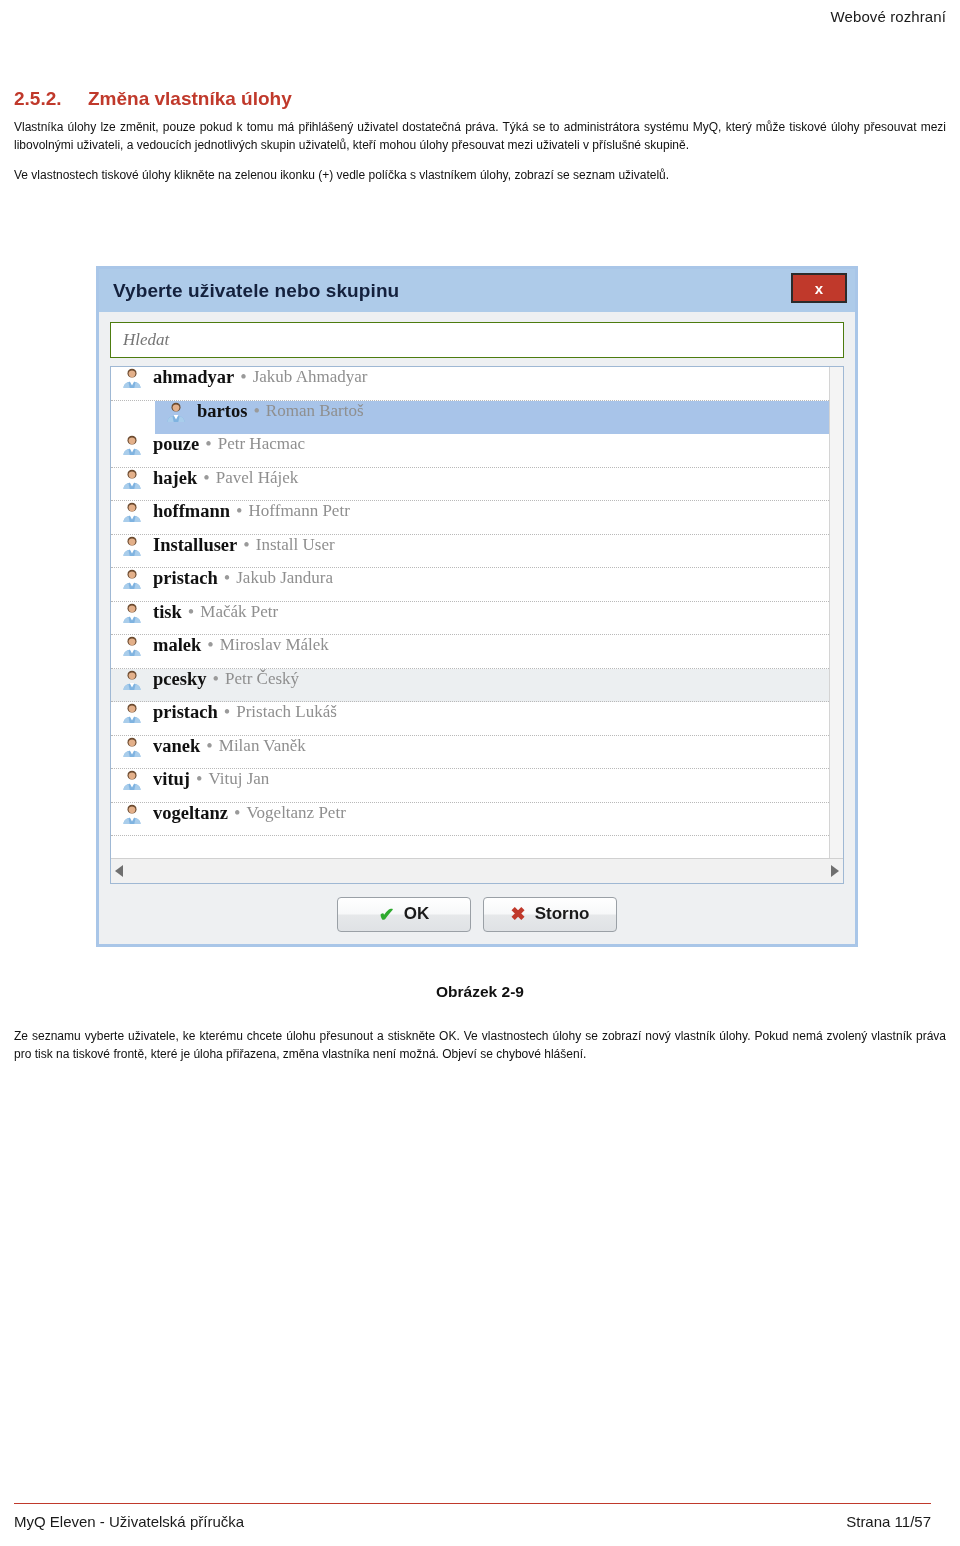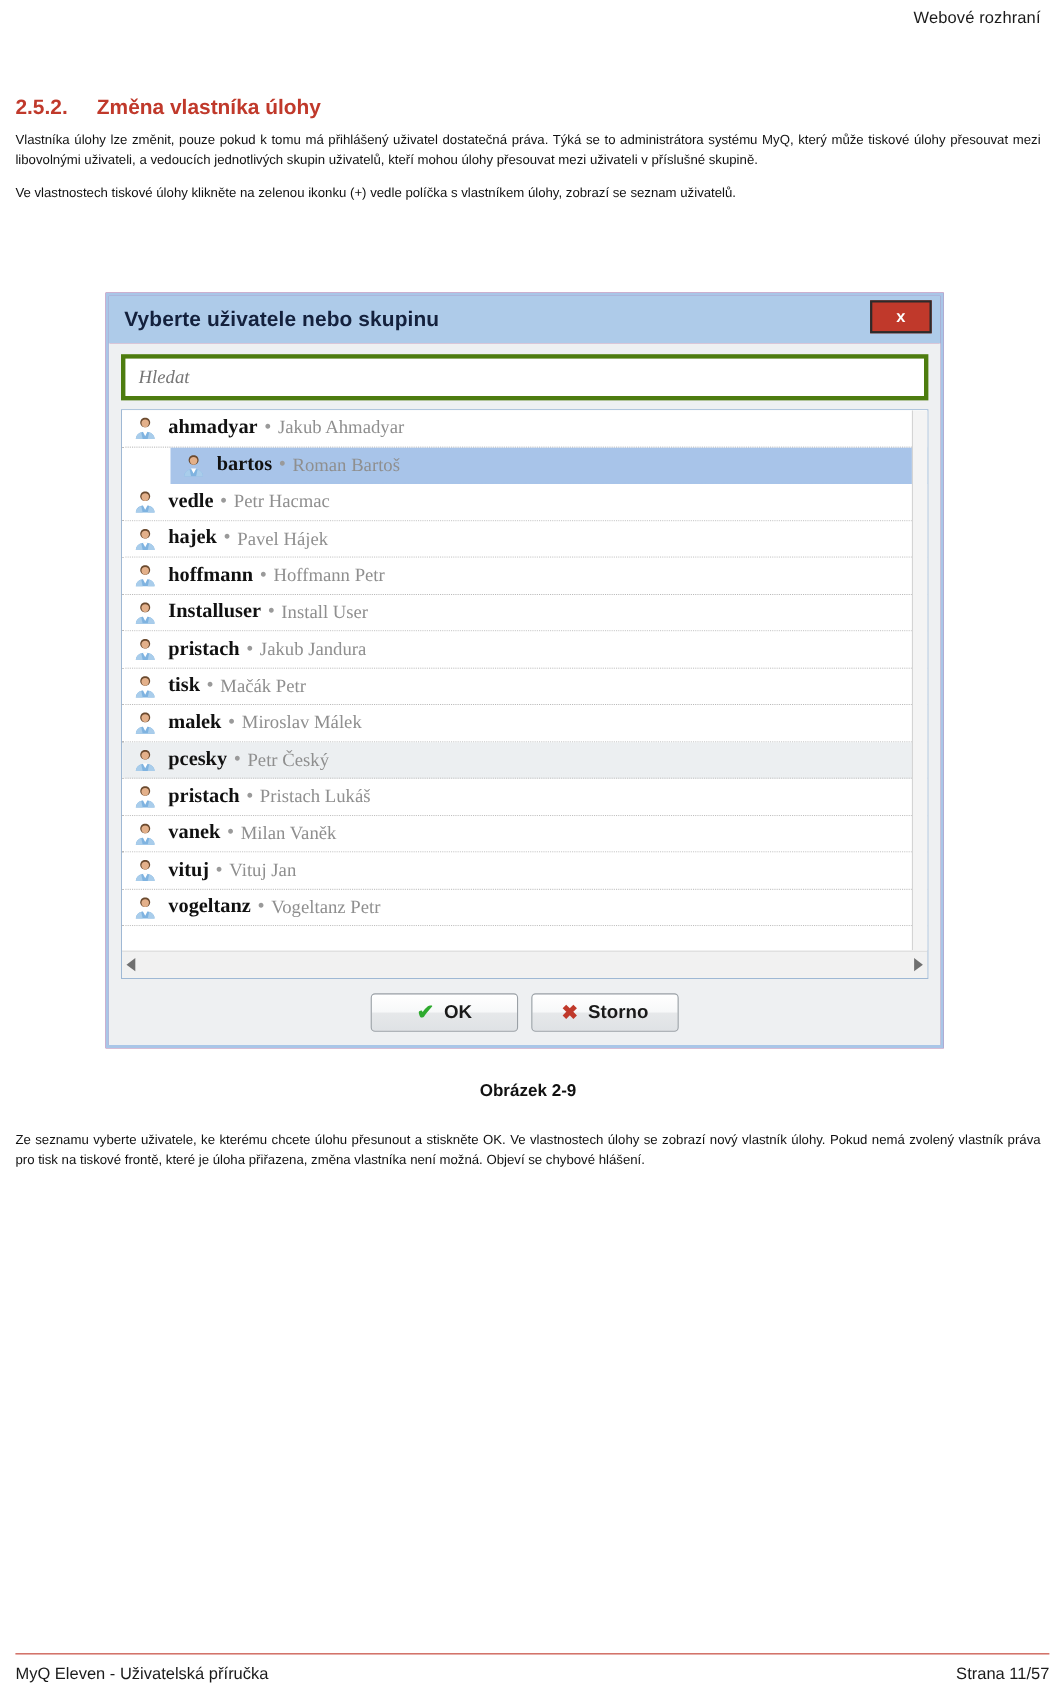--- a/index.html
+++ b/index.html
@@ -110,21 +110,21 @@
   }
 
   .dialog-body {
     background: #eef0f2;
     padding: 10px 11px 0 11px;
   }
 
   .search-field {
     height: 34px;
     background: #ffffff;
-    border: 4px solid #4d7c0f;
+    border: 1px solid #4d7c0f;
     display: flex;
     align-items: center;
     padding: 0 10px;
     margin-bottom: 8px;
   }
   .search-field input {
     border: 0;
     outline: 0;
     width: 100%;
     font-family: "Liberation Serif", serif;
@@ -139,21 +139,21 @@
     background: #ffffff;
     position: relative;
   }
   .list-scroll {
     position: relative;
     background: #ffffff;
     overflow: hidden;
   }
   .user-row {
     display: flex;
-    align-items: center;
+    align-items: flex-start;
     height: 33.5px;
     padding-left: 10px;
     border-bottom: 1px dotted #b9b9b9;
     background: #ffffff;
     cursor: pointer;
     box-sizing: border-box;
   }
   .user-row.selected { background: #a8c4e9; border-bottom-color: #a8c4e9; margin-left: 44px; }
   .user-row.hover    { background: #eceff1; }
 
@@ -263,21 +263,21 @@
     position: absolute;
     top: 1028px;
     left: 14px;
     width: 932px;
   }
 
   
   .doc-footer {
     position: absolute;
     left: 14px;
-    right: 6px;
+    right: 29px;
     bottom: 16px;
   }
   .footer-rule {
     border-top: 1.5px solid #c0392b;
     margin-bottom: 9px;
   }
   .footer-row {
     display: flex;
     justify-content: space-between;
     align-items: baseline;
@@ -351,21 +351,21 @@
                 <span class="avatar">
     <svg width="22" height="22" viewBox="0 0 22 22" xmlns="http://www.w3.org/2000/svg">
       <path d="M6.5 6.2c0-2.6 1.9-4.4 4.5-4.4s4.5 1.8 4.5 4.4c0 2.3-1.5 4.3-4.5 4.3S6.5 8.5 6.5 6.2z" fill="#6b4a2f"></path>
       <path d="M7.6 6.6c0-2 1.4-3.2 3.4-3.2s3.4 1.2 3.4 3.2c0 2.2-1.5 3.9-3.4 3.9S7.6 8.8 7.6 6.6z" fill="#e3b08a"></path>
       <path d="M2.5 21c0-4.2 3.6-6.6 8.5-6.6S19.5 16.8 19.5 21z" fill="#7fb3e0"></path>
       <path d="M8.6 13.9h4.8l-2.4 4.6z" fill="#ffffff"></path>
       <path d="M2.5 21c0-3 1.9-5.1 4.9-6.1l1.3 6.1z" fill="#a9cdeb"></path>
       <path d="M19.5 21c0-3-1.9-5.1-4.9-6.1L13.3 21z" fill="#a9cdeb"></path>
     </svg>
                 </span>
-                <span class="uname">vedle</span>
+                <span class="uname">pouze</span>
                 <span class="sep">•</span>
                 <span class="fullname">Petr Hacmac</span>
               </div>
               <div class="user-row">
                 <span class="avatar">
     <svg width="22" height="22" viewBox="0 0 22 22" xmlns="http://www.w3.org/2000/svg">
       <path d="M6.5 6.2c0-2.6 1.9-4.4 4.5-4.4s4.5 1.8 4.5 4.4c0 2.3-1.5 4.3-4.5 4.3S6.5 8.5 6.5 6.2z" fill="#6b4a2f"></path>
       <path d="M7.6 6.6c0-2 1.4-3.2 3.4-3.2s3.4 1.2 3.4 3.2c0 2.2-1.5 3.9-3.4 3.9S7.6 8.8 7.6 6.6z" fill="#e3b08a"></path>
       <path d="M2.5 21c0-4.2 3.6-6.6 8.5-6.6S19.5 16.8 19.5 21z" fill="#7fb3e0"></path>
       <path d="M8.6 13.9h4.8l-2.4 4.6z" fill="#ffffff"></path>

